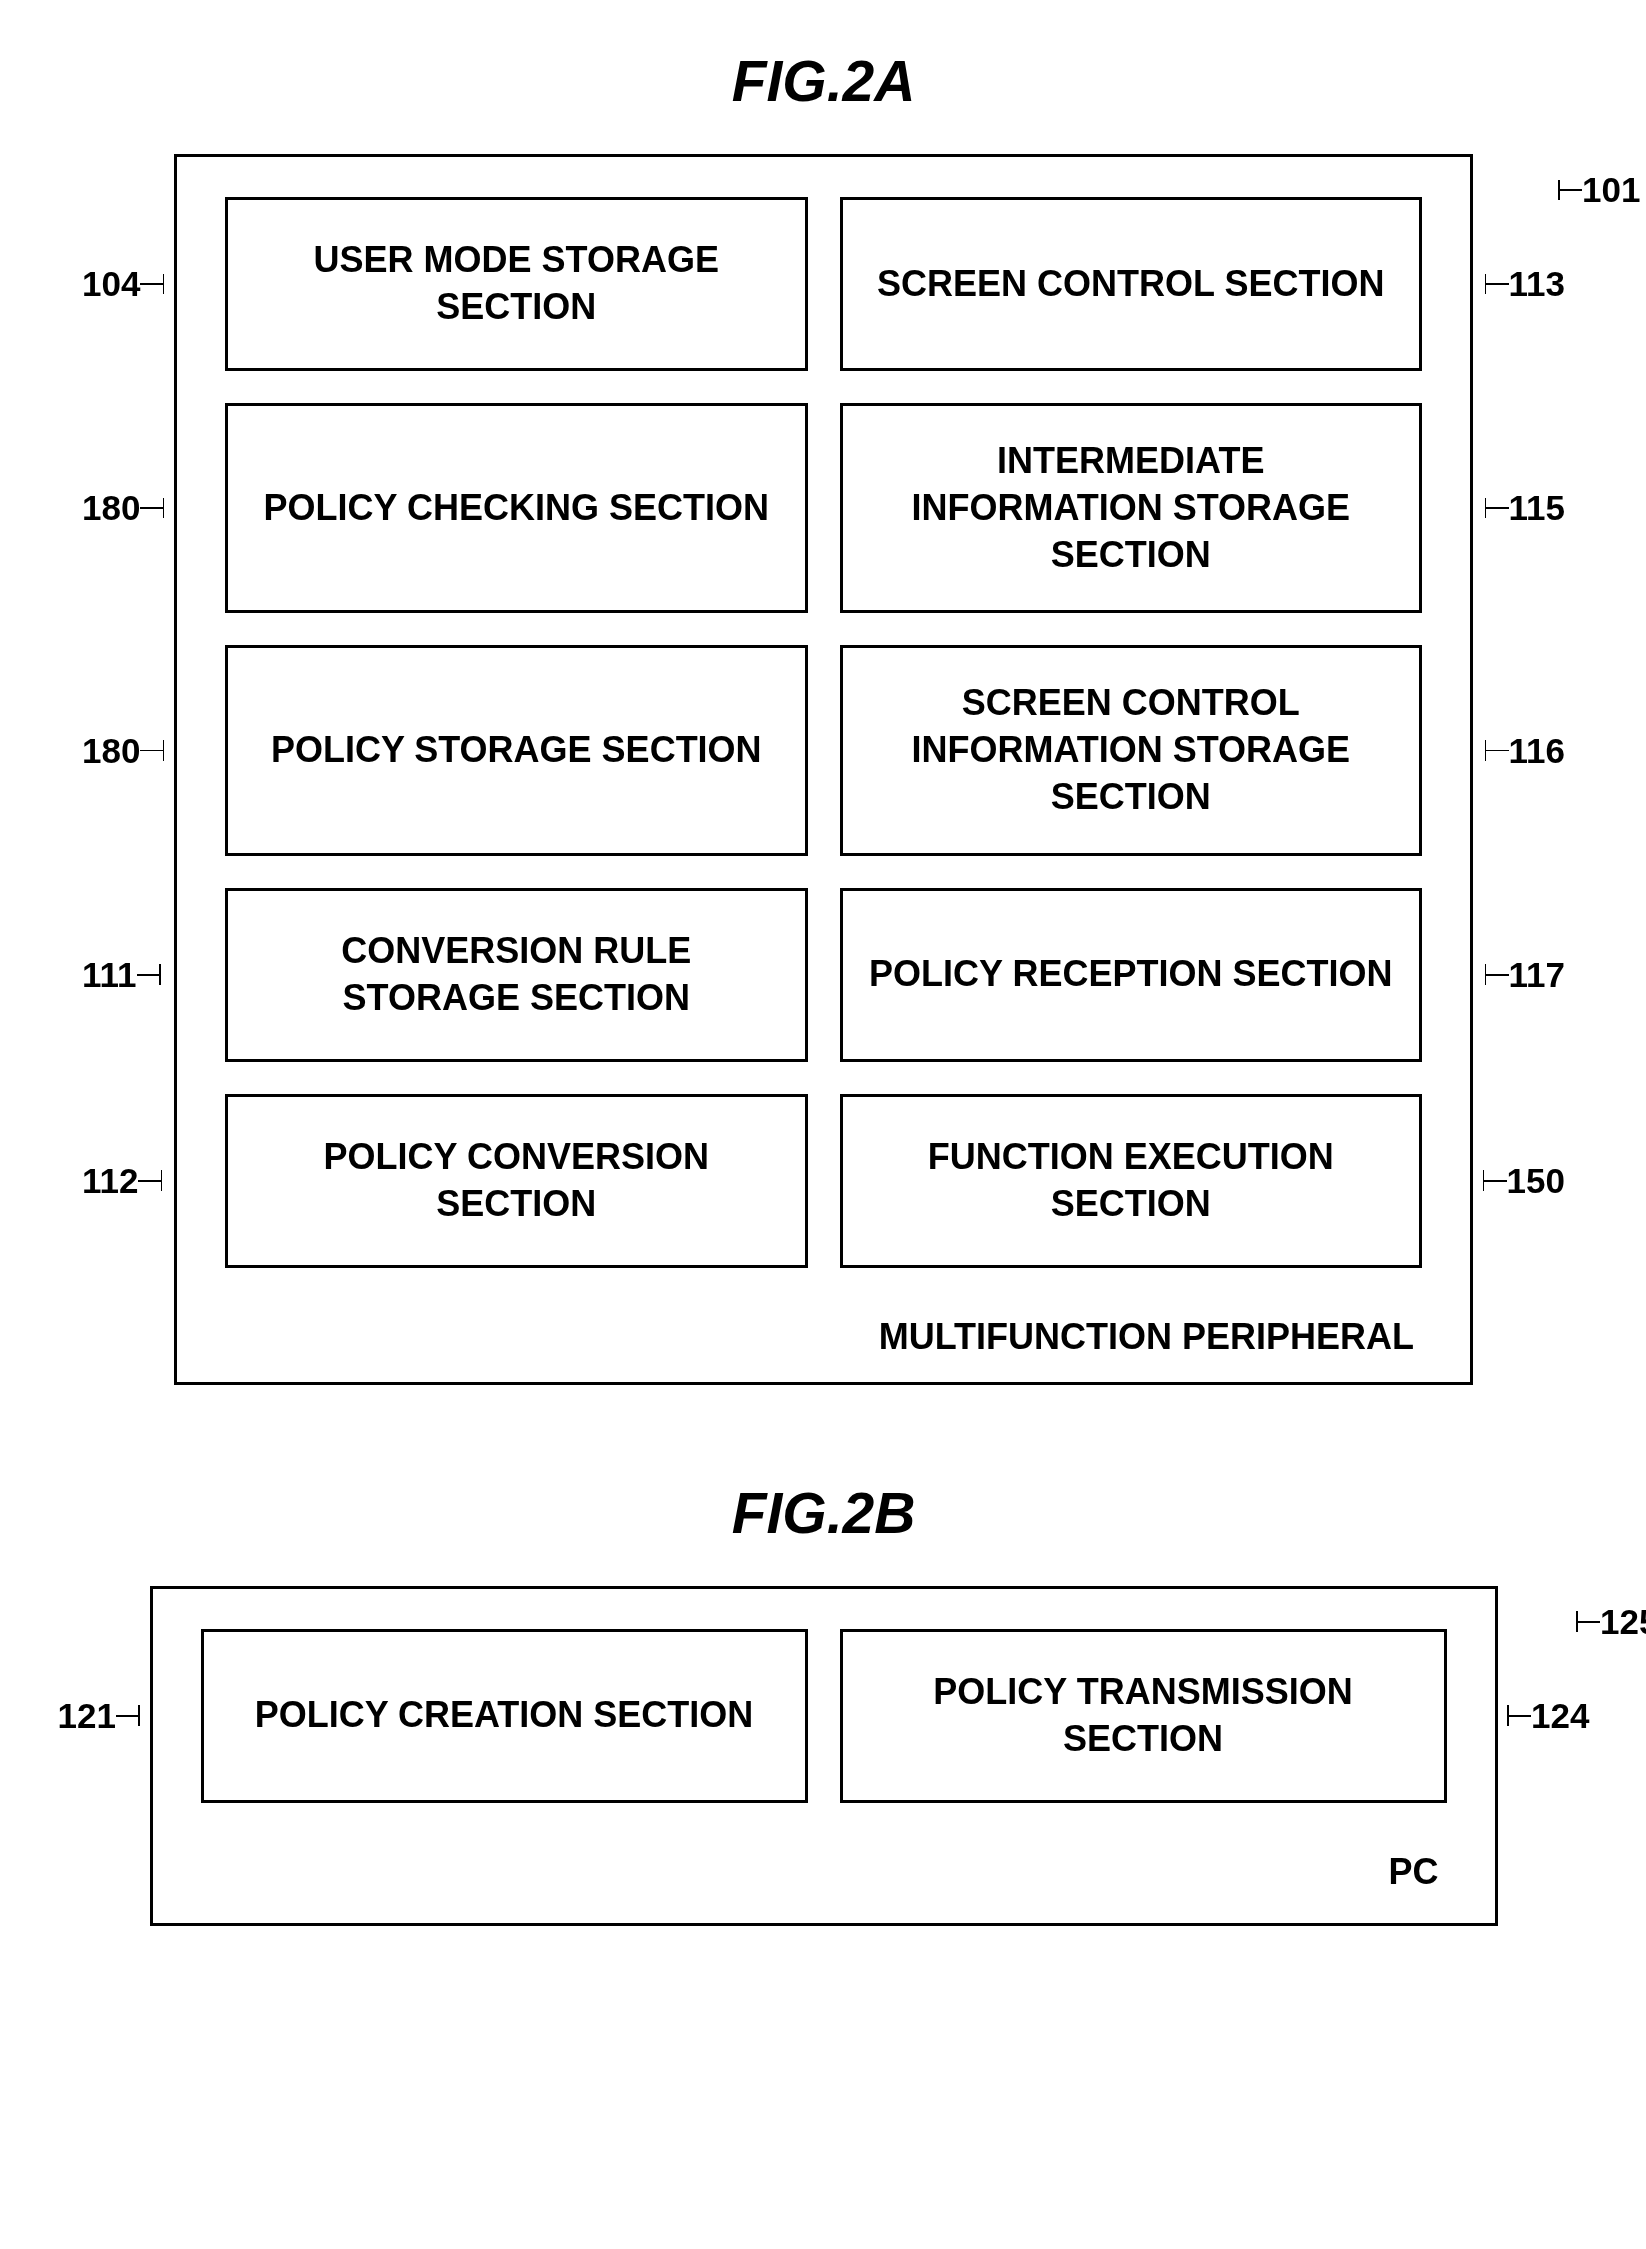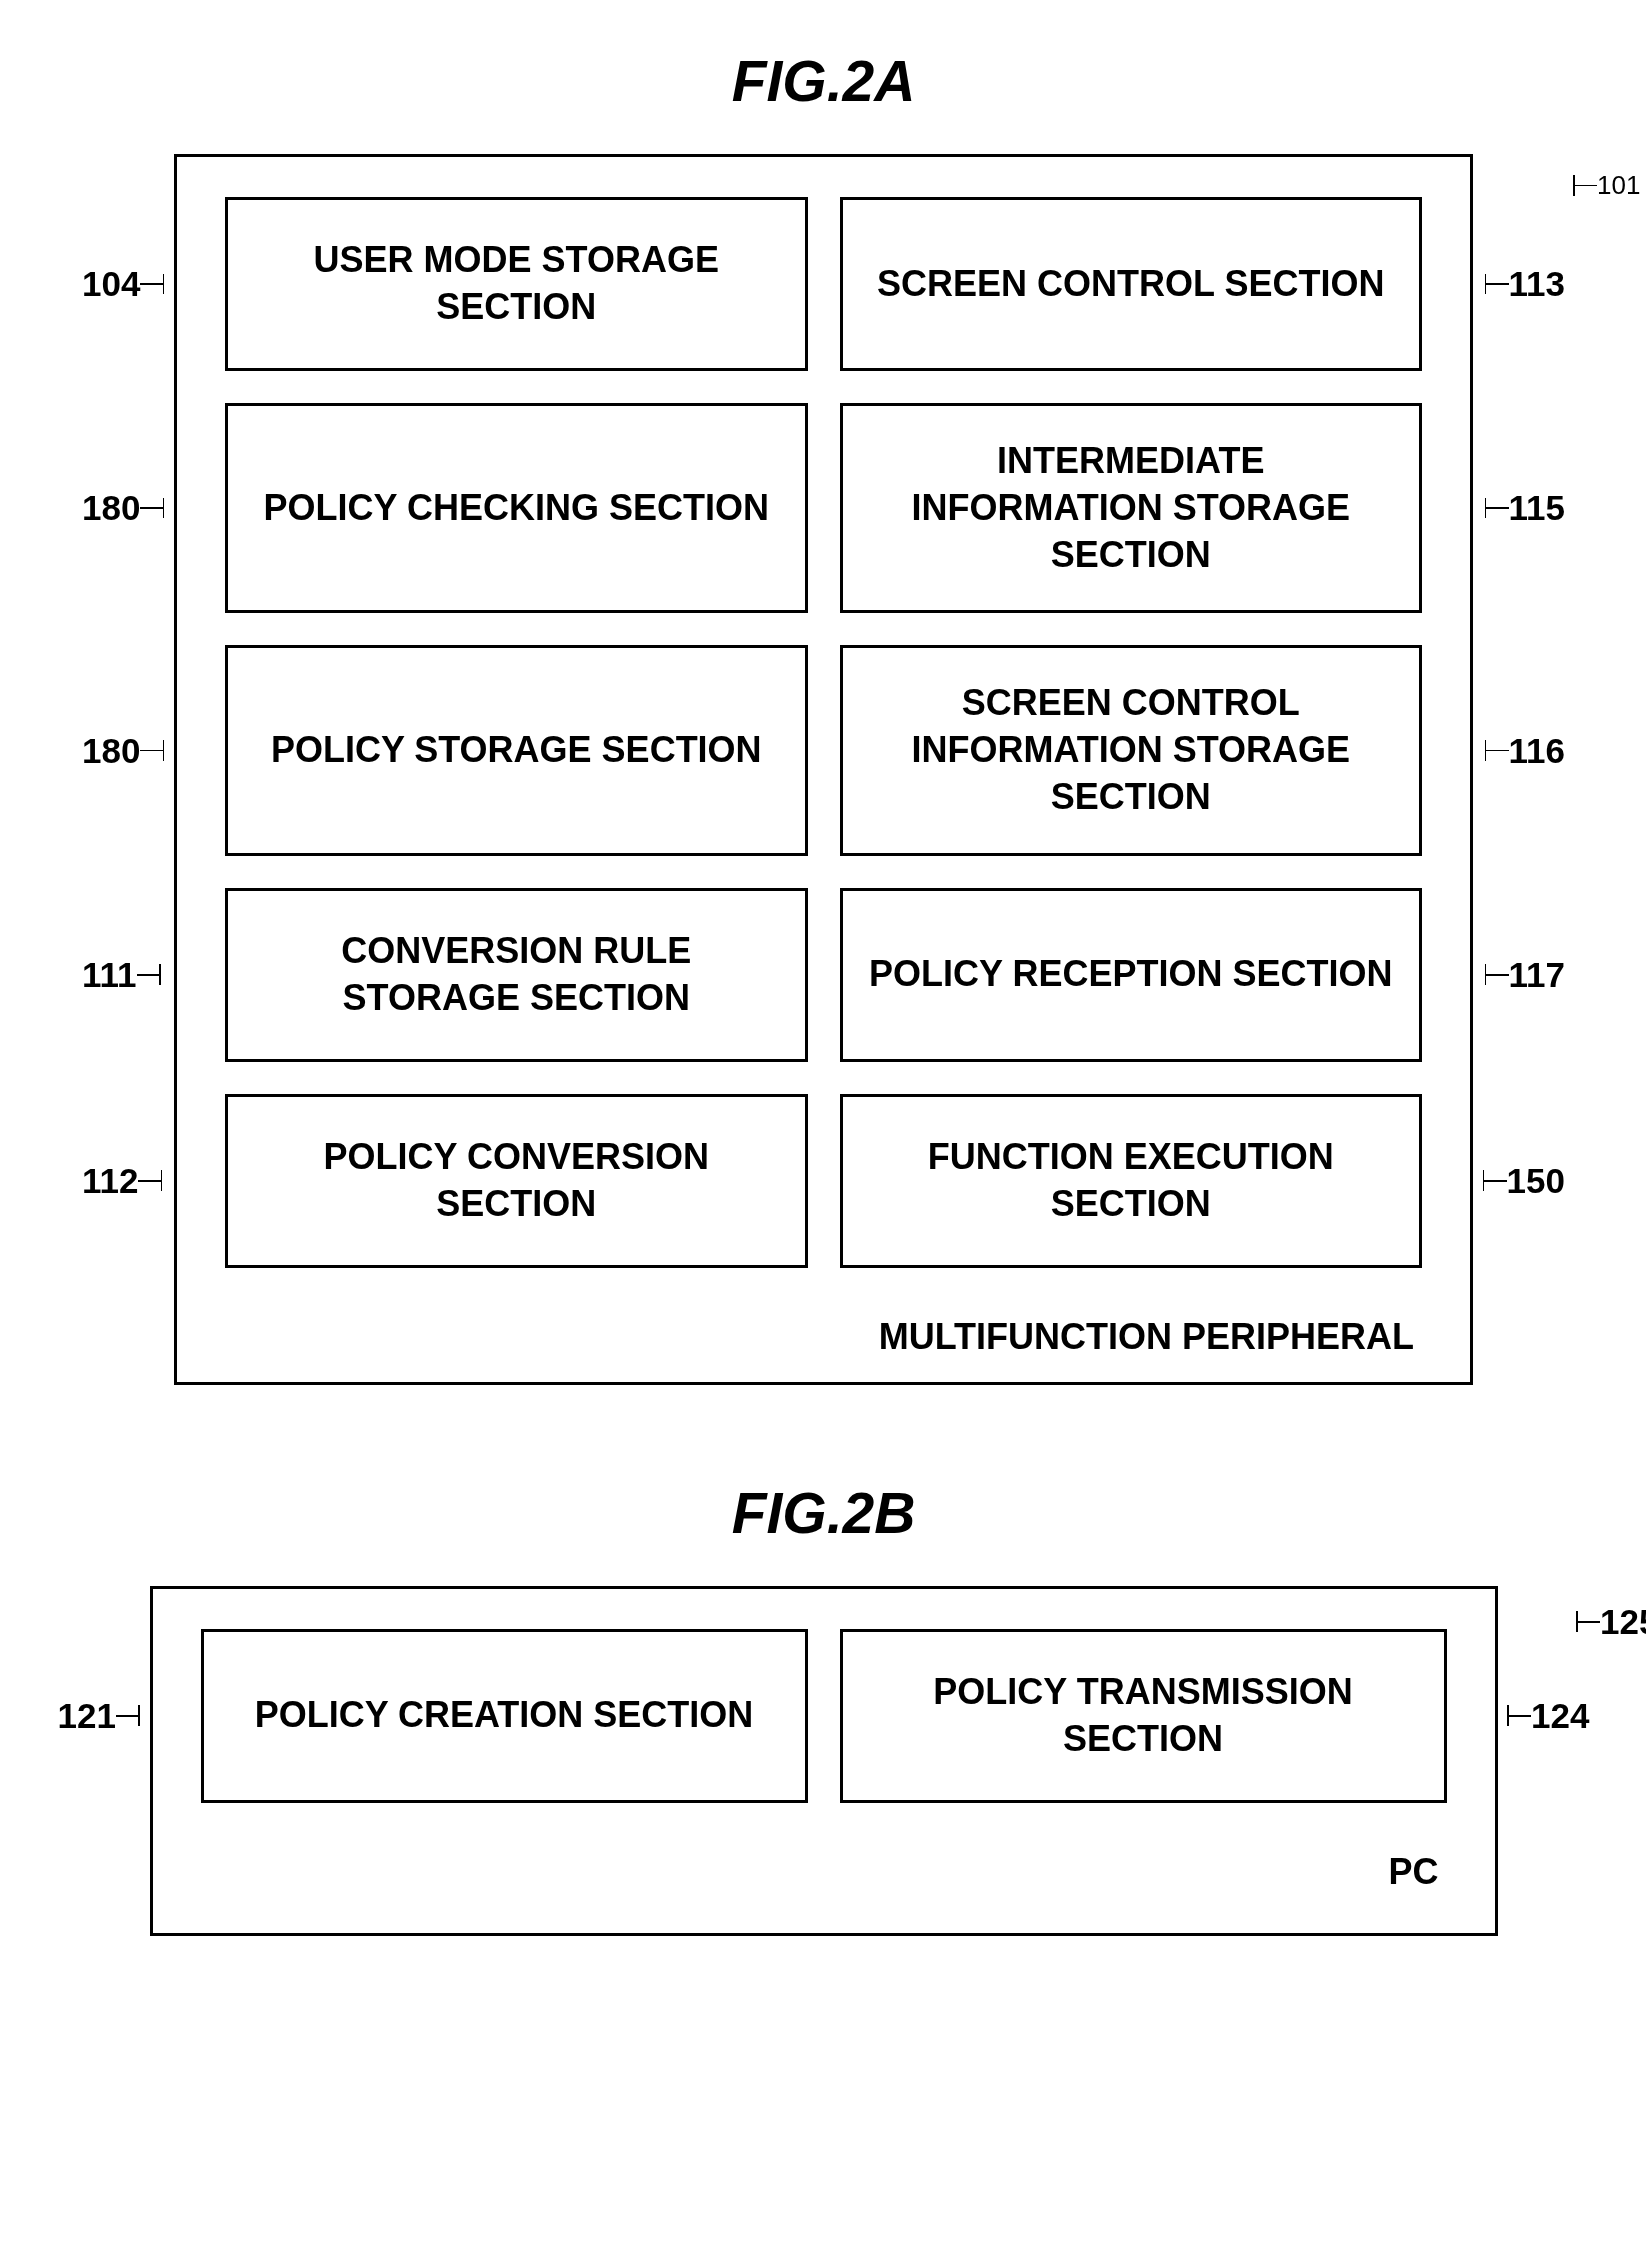--- a/index.html
+++ b/index.html
@@ -133,21 +133,21 @@
     .row-wrapper .side-label-right {
       top: 50%;
       transform: translateY(-50%);
     }
 
     
     .fig2b-outer {
       border: 3.2px solid #000;
       width: 1348px;
       margin: 0 auto;
-      padding: 40px 48px 16px 48px;
+      padding: 40px 48px 6px 48px;
       position: relative;
     }
 
     .pc-label {
       text-align: right;
       font-size: 36px;
       font-weight: bold;
       padding: 16px 8px 24px 0;
     }
 
@@ -164,21 +164,21 @@
     }
   </style>
 </head>
 <body>
 
 <div class="figure-title">FIG.2A</div>
 
 <div class="figure-container">
   <div class="fig2a-outer-wrapper">
 
-    <div style="position:absolute; right:-143px; top:16px; font-size:26px; font-weight:normal; white-space:nowrap; display:flex; align-items:center;">
+    <div style="position:absolute; right:-143px; top:16px; font-size:35px; font-weight:bold; white-space:nowrap; display:flex; align-items:center;">
       <span class="bracket-right"></span>
         <span>101</span>
     </div>
 
     <div class="fig2a-outer">
 
       <div class="row-wrapper">
         <div class="side-label">
           <span>104</span>
             <span class="bracket-left"></span>

